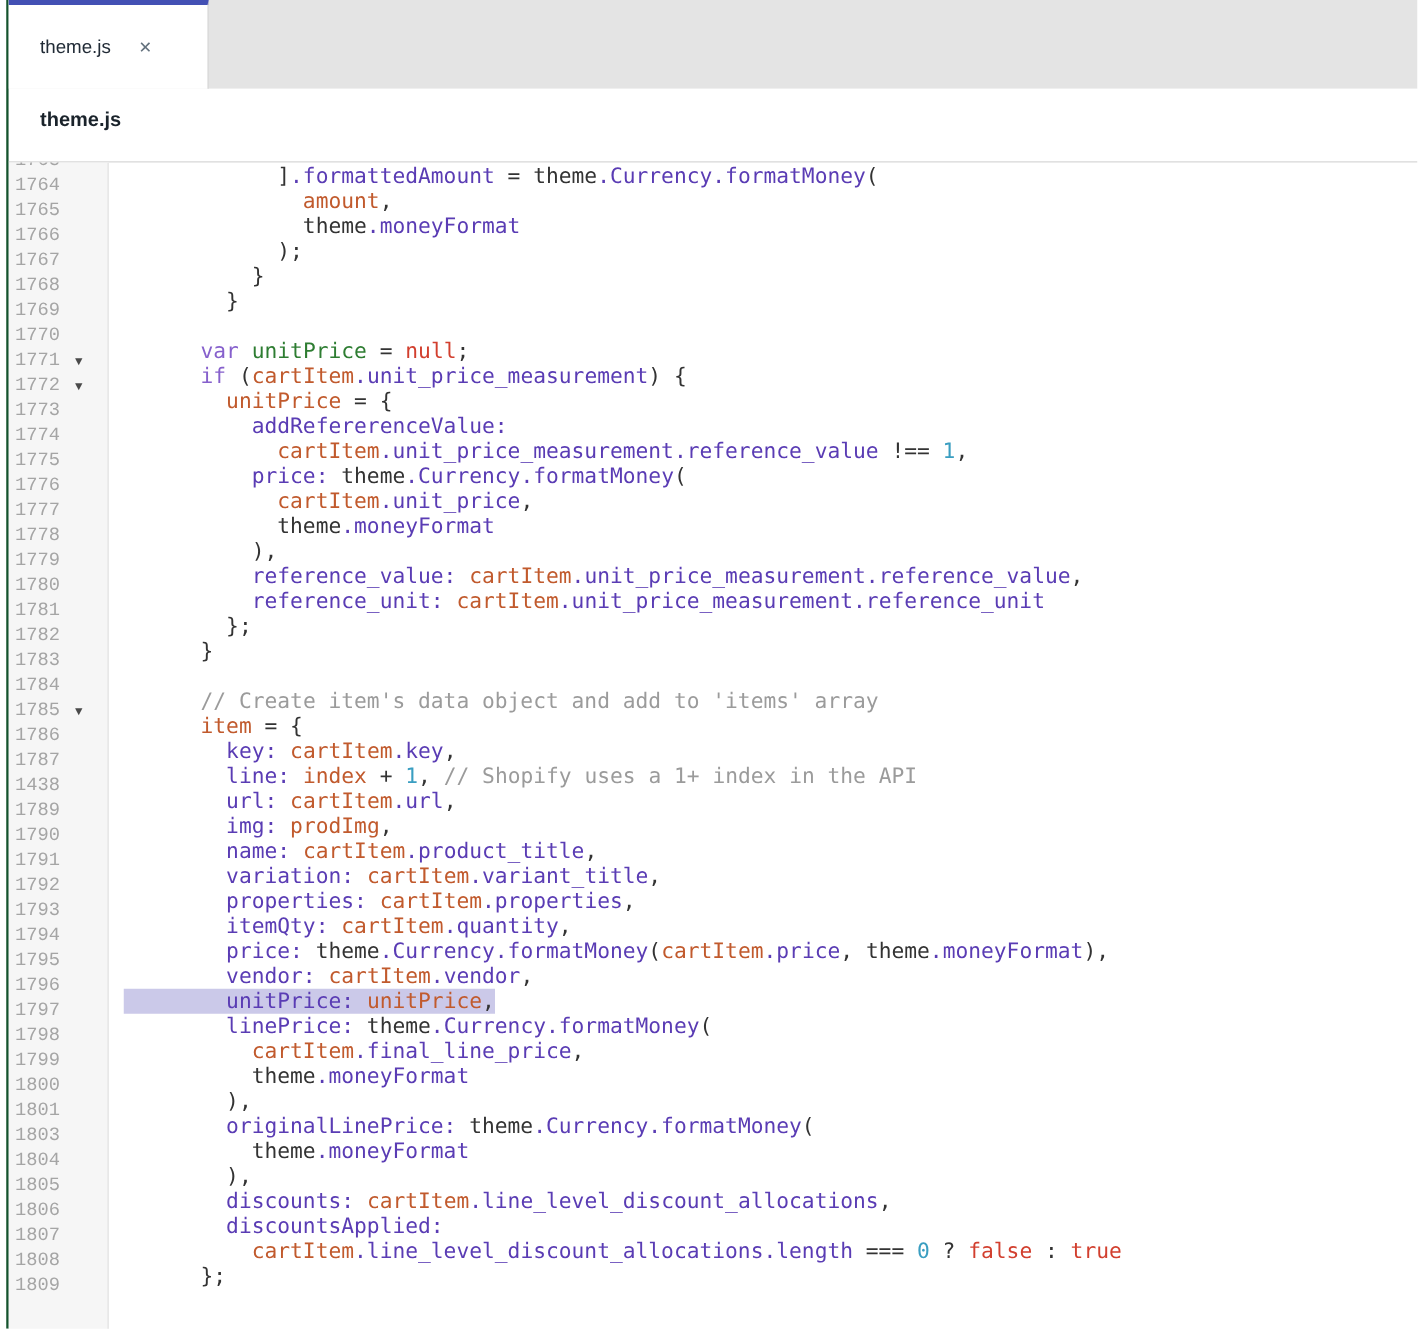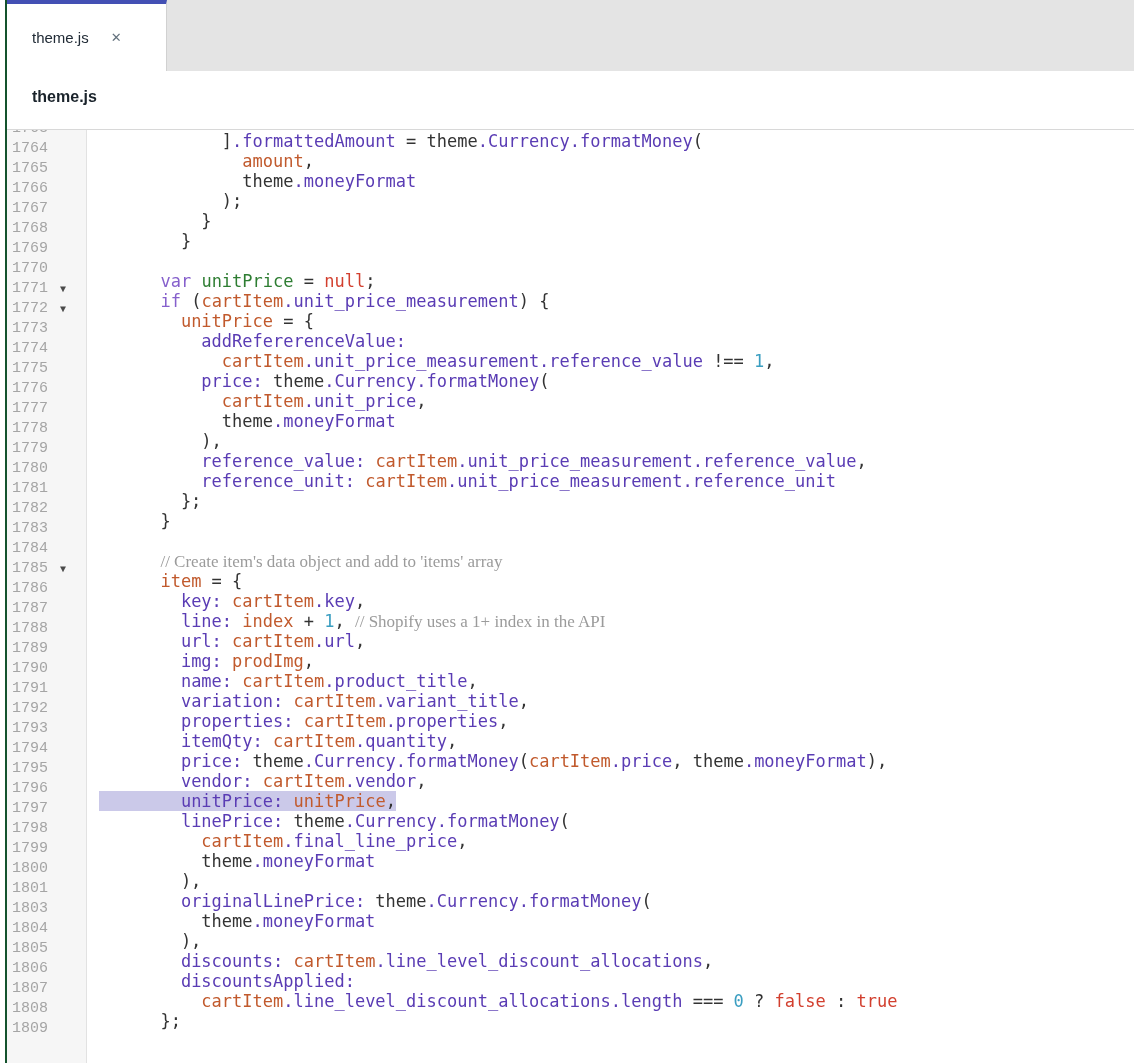--- a/index.html
+++ b/index.html
@@ -30,21 +30,21 @@
   .fold{margin-left:12px;font-size:10px;color:#4A4A4A;}
   .ccell{margin:12px;font-size:17px;white-space:pre;color:var(--token-plain);flex:1;}
   .hl{background:var(--selection-highlight);}
 
   .tk-kw{color:var(--token-keyword);}
   .tk-pr{color:var(--token-property);}
   .tk-id{color:var(--token-identifier);}
   .tk-dc{color:var(--token-declaration);}
   .tk-nu{color:var(--token-number);}
   .tk-ct{color:var(--token-constant);}
-  .tk-cm{color:var(--token-comment);font-family:Liberation Serif, serif;}
+  .tk-cm{color:var(--token-comment);}
   .tk-pl{color:var(--token-plain);}
 </style>
 </head>
 <body>
 
 <div class="app">
 
   <div class="tabbar">
     <div class="tab">
       <span class="tab-label">theme.js</span>
@@ -153,21 +153,21 @@
         </div>
         <div class="row">
           <div class="gcell"><span>1786</span></div>
           <pre class="ccell"><span class="tk-pl">        </span><span class="tk-pr">key:</span><span class="tk-pl"> </span><span class="tk-id">cartItem</span><span class="tk-pr">.key</span><span class="tk-pl">,</span></pre>
         </div>
         <div class="row">
           <div class="gcell"><span>1787</span></div>
           <pre class="ccell"><span class="tk-pl">        </span><span class="tk-pr">line:</span><span class="tk-pl"> </span><span class="tk-id">index</span><span class="tk-pl"> + </span><span class="tk-nu">1</span><span class="tk-pl">, </span><span class="tk-cm">// Shopify uses a 1+ index in the API</span></pre>
         </div>
         <div class="row">
-          <div class="gcell"><span>1788</span></div>
+          <div class="gcell"><span>1438</span></div>
           <pre class="ccell"><span class="tk-pl">        </span><span class="tk-pr">url:</span><span class="tk-pl"> </span><span class="tk-id">cartItem</span><span class="tk-pr">.url</span><span class="tk-pl">,</span></pre>
         </div>
         <div class="row">
           <div class="gcell"><span>1789</span></div>
           <pre class="ccell"><span class="tk-pl">        </span><span class="tk-pr">img:</span><span class="tk-pl"> </span><span class="tk-id">prodImg</span><span class="tk-pl">,</span></pre>
         </div>
         <div class="row">
           <div class="gcell"><span>1790</span></div>
           <pre class="ccell"><span class="tk-pl">        </span><span class="tk-pr">name:</span><span class="tk-pl"> </span><span class="tk-id">cartItem</span><span class="tk-pr">.product_title</span><span class="tk-pl">,</span></pre>
         </div>

